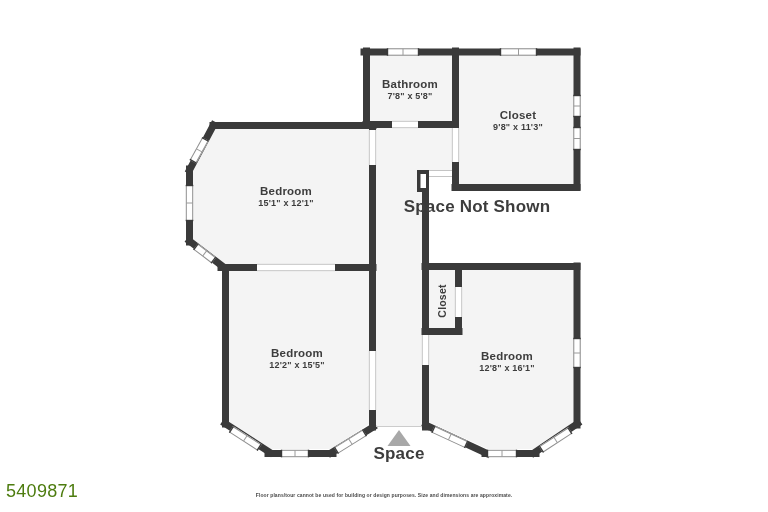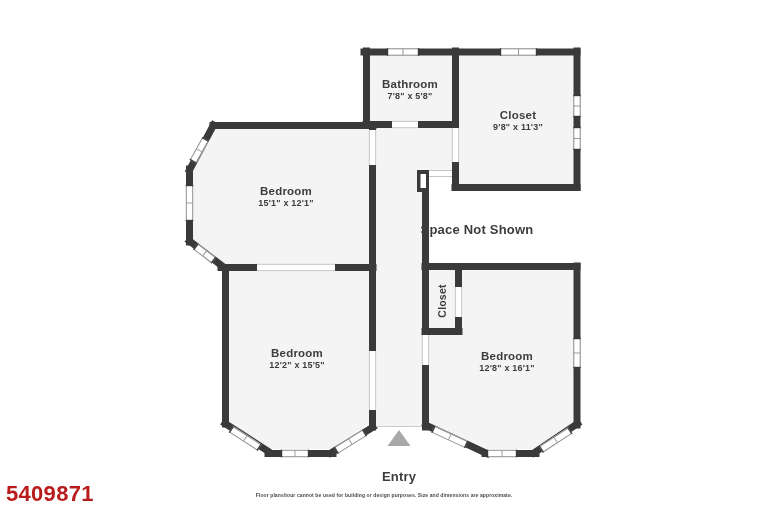--- a/index.html
+++ b/index.html
@@ -8,28 +8,28 @@
     font-family:"Liberation Sans",sans-serif;
   }
   #plan-svg{position:absolute;left:0;top:0;}
   .room-label{
     position:absolute;transform:translate(-50%,-50%);
     display:flex;flex-direction:column;align-items:center;gap:1px;
     text-align:center;white-space:nowrap;pointer-events:none;
   }
   .rname{font-size:11.5px;font-weight:700;color:#3d3d3d;letter-spacing:.2px;line-height:1.1;}
   .rdims{font-size:9px;font-weight:600;color:#3d3d3d;letter-spacing:.2px;line-height:1.1;}
-  .annot{font-size:13px;font-weight:700;color:#3d3d3d;letter-spacing:.2px;margin-top:22px;}
+  .annot{font-size:17px;font-weight:700;color:#3d3d3d;letter-spacing:.2px;}
   #closet-label{transform:translate(-50%,-50%) rotate(-90deg);}
   #closet-label .rname{font-size:10.5px;}
   #entry-label{position:absolute;transform:translate(-50%,-50%);white-space:nowrap;}
   #sns-label{position:absolute;transform:translate(-50%,-50%);white-space:nowrap;}
   #listing-id{
-    position:absolute;left:6px;top:481px;font-size:22px;color:#b91c1c;
-    font-weight:700;letter-spacing:.3px;
+    position:absolute;left:6px;top:481px;font-size:18px;color:#4d7c0f;
+    font-weight:400;letter-spacing:.3px;
   }
   #disclaimer{
     position:absolute;left:0;right:0;top:492px;text-align:center;
     font-size:5px;font-weight:700;color:#4a4a4a;letter-spacing:.1px;
   }
 </style>
 </head>
 <body>
 
 <div id="stage">
@@ -283,19 +283,19 @@
     <span class="rname">Bedroom</span>
     <span class="rdims">12'8" x 16'1"</span>
   </div>
 
   <div class="room-label" id="closet-label" style="left:443px;top:301px">
     <span class="rname">Closet</span>
   </div>
 
   <div class="annot" id="sns-label" style="left:477px;top:207px">Space Not Shown</div>
 
-  <div class="annot" id="entry-label" style="left:399px;top:454px">Entry</div>
+  <div class="annot" id="entry-label" style="left:399px;top:454px">Space</div>
 
   <div id="listing-id">5409871</div>
 
   <div id="disclaimer">Floor plans/tour cannot be used for building or design purposes. Size and dimensions are approximate.</div>
 
 </div>
 
 </body></html>

